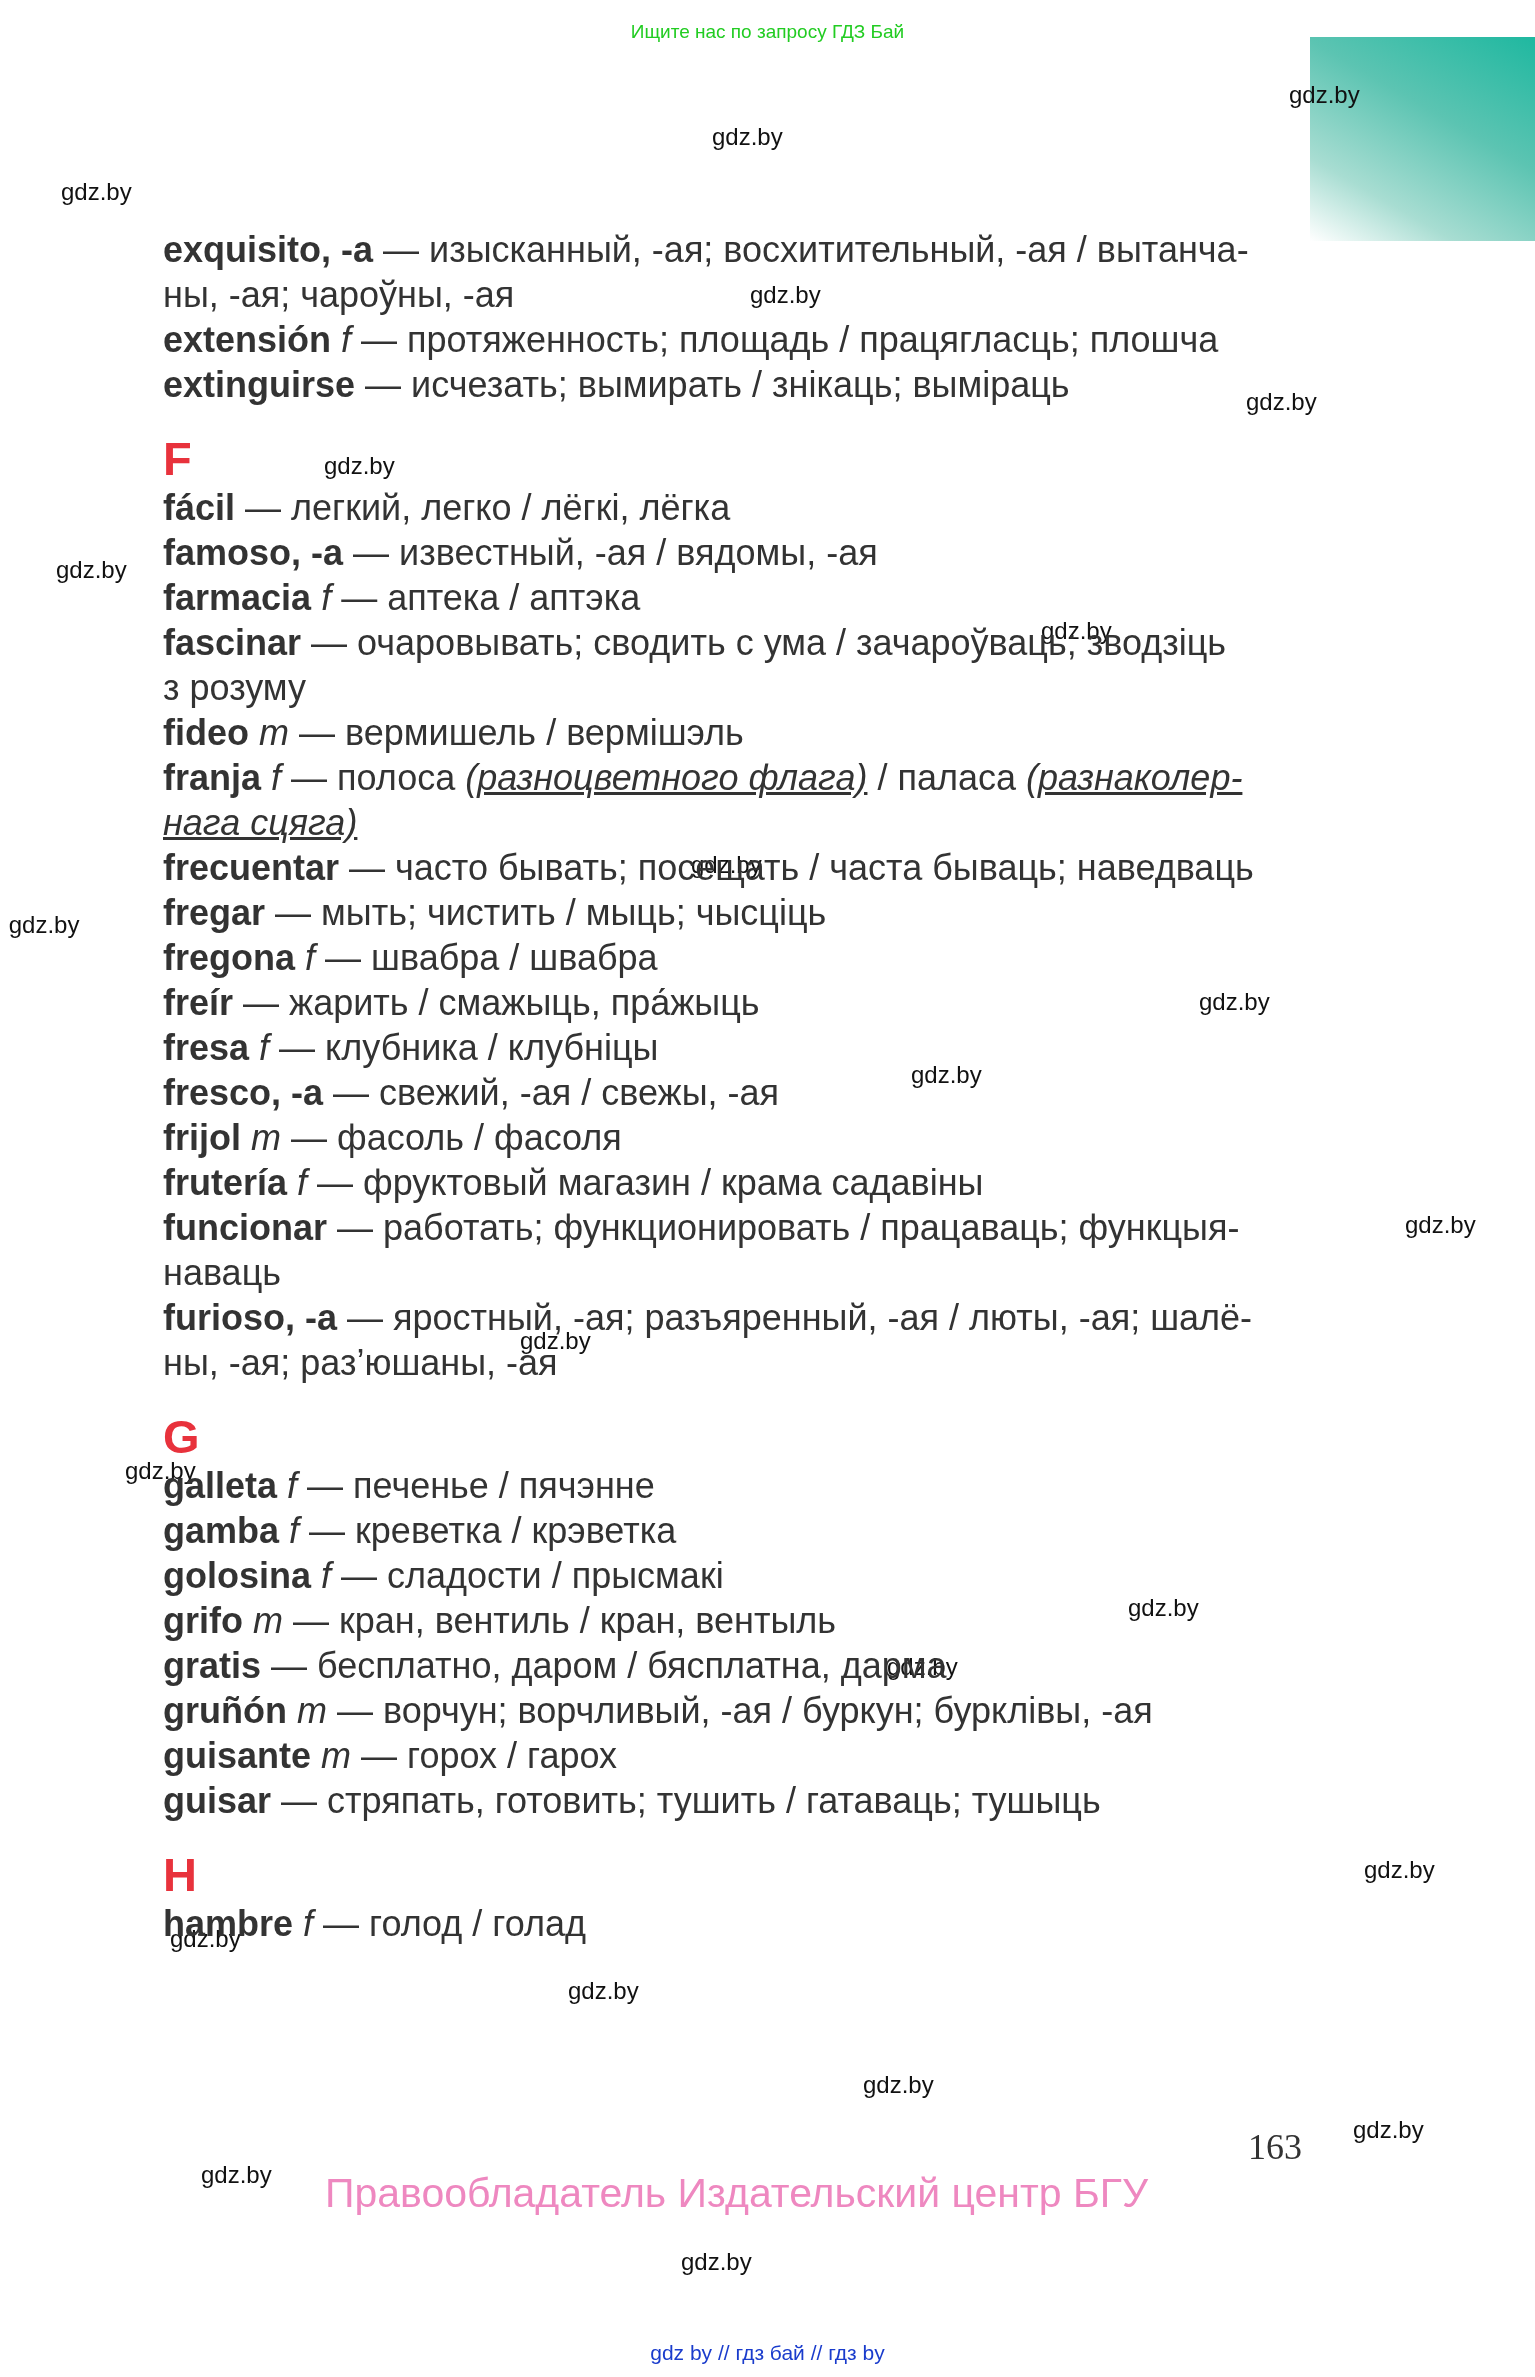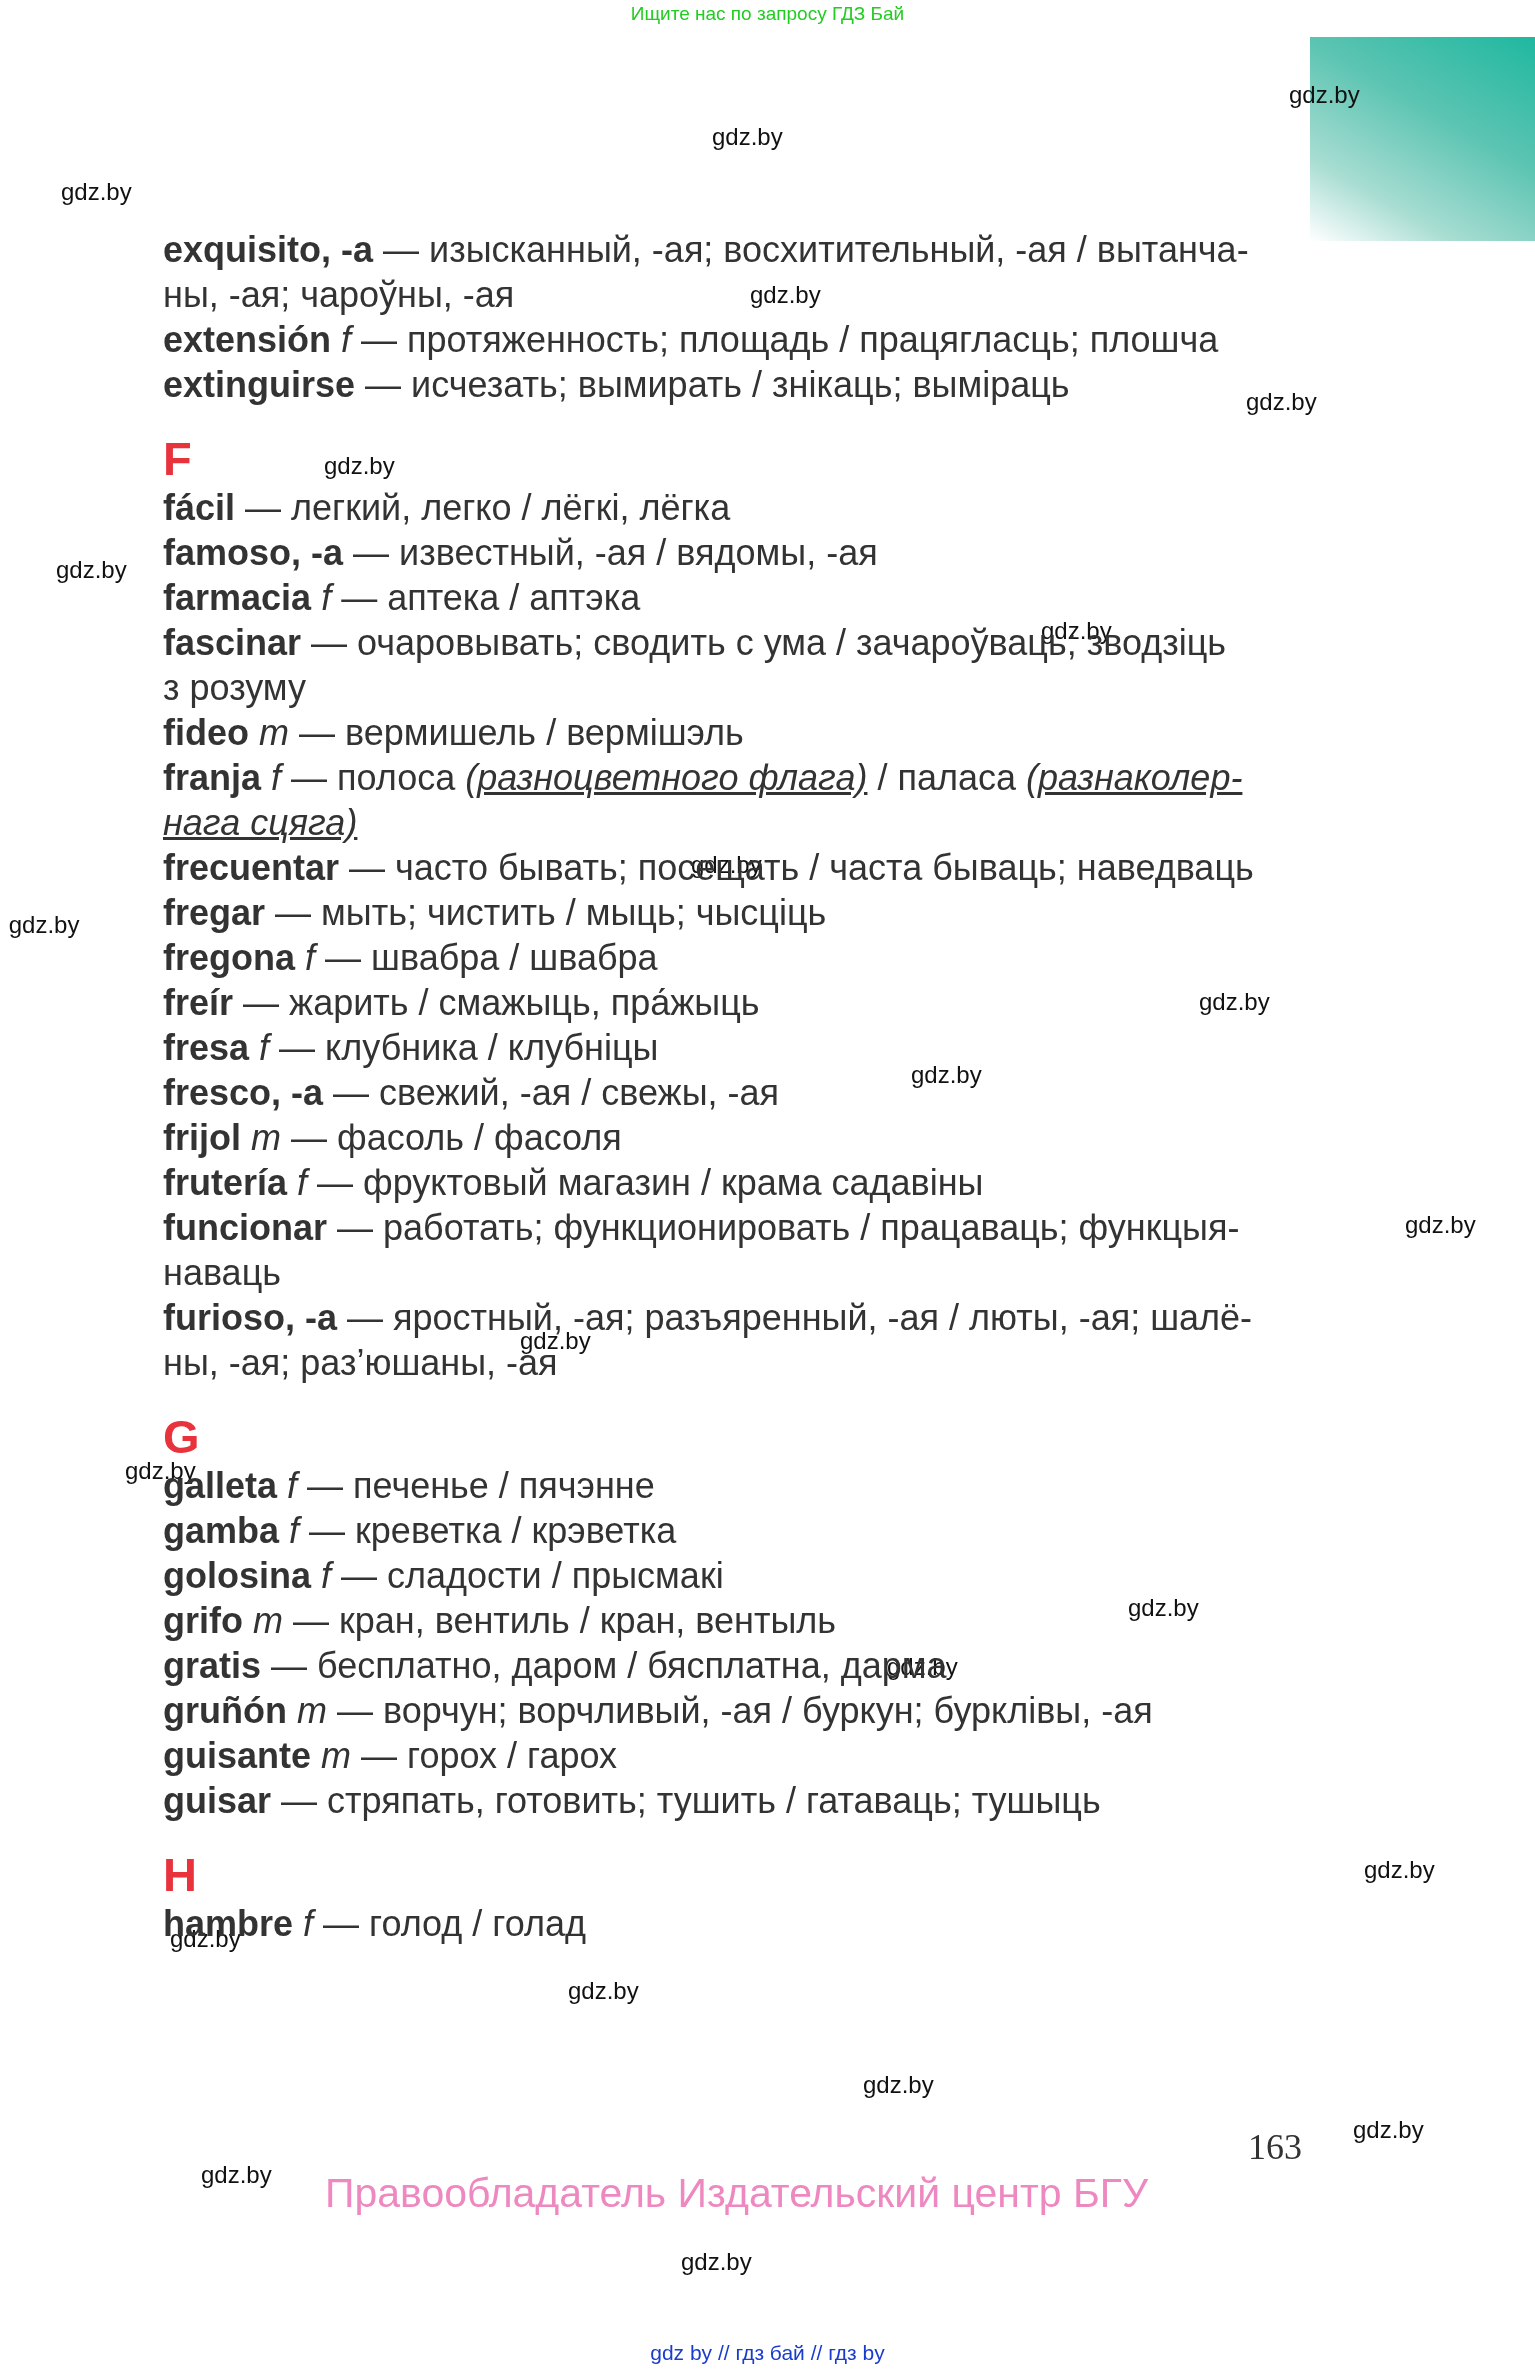--- a/index.html
+++ b/index.html
@@ -1,21 +1,21 @@
 <!DOCTYPE html>
 <html style="font-size:14px"><head>
 <meta charset="utf-8">
 <style>
   html, body { margin:0; padding:0; }
   body {
     width:1535px; height:2377px; position:relative; background:#ffffff; overflow:hidden;
     font-family:"Liberation Sans", sans-serif; color:#333333;
   }
   .top-banner {
-    position:absolute; left:0; top:3px; width:1535px; text-align:center;
+    position:absolute; left:0; top:21px; width:1535px; text-align:center;
     font-size:19px; color:#22cc22;
   }
   .corner-block {
     position:absolute; left:1310px; top:37px; width:225px; height:204px;
     background:linear-gradient(210deg, #1fb8a0 0%, #5cc4b2 40%, #a8ddd2 75%, #ffffff 100%);
   }
   .wm {
     position:absolute; font-size:24px; color:#111111; white-space:nowrap;
   }
   .content {

